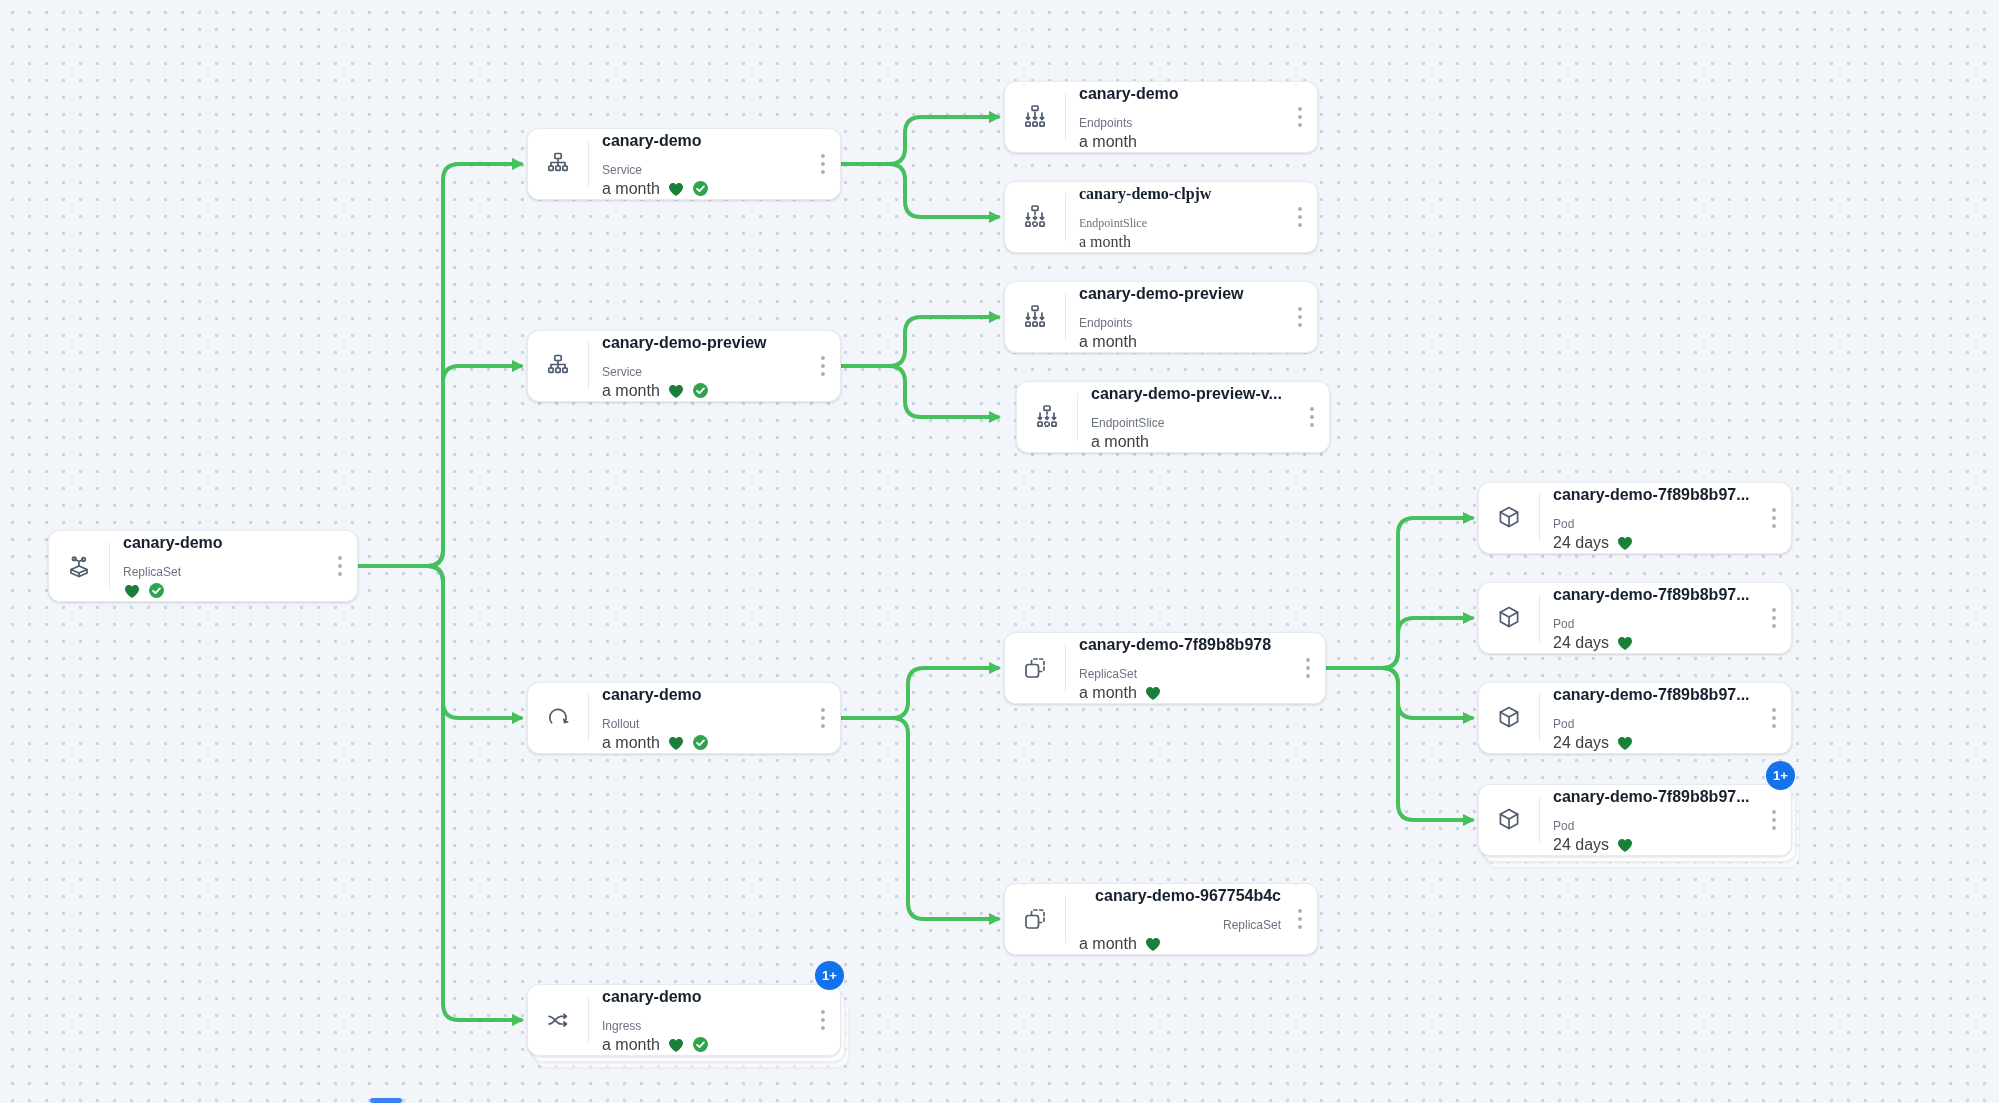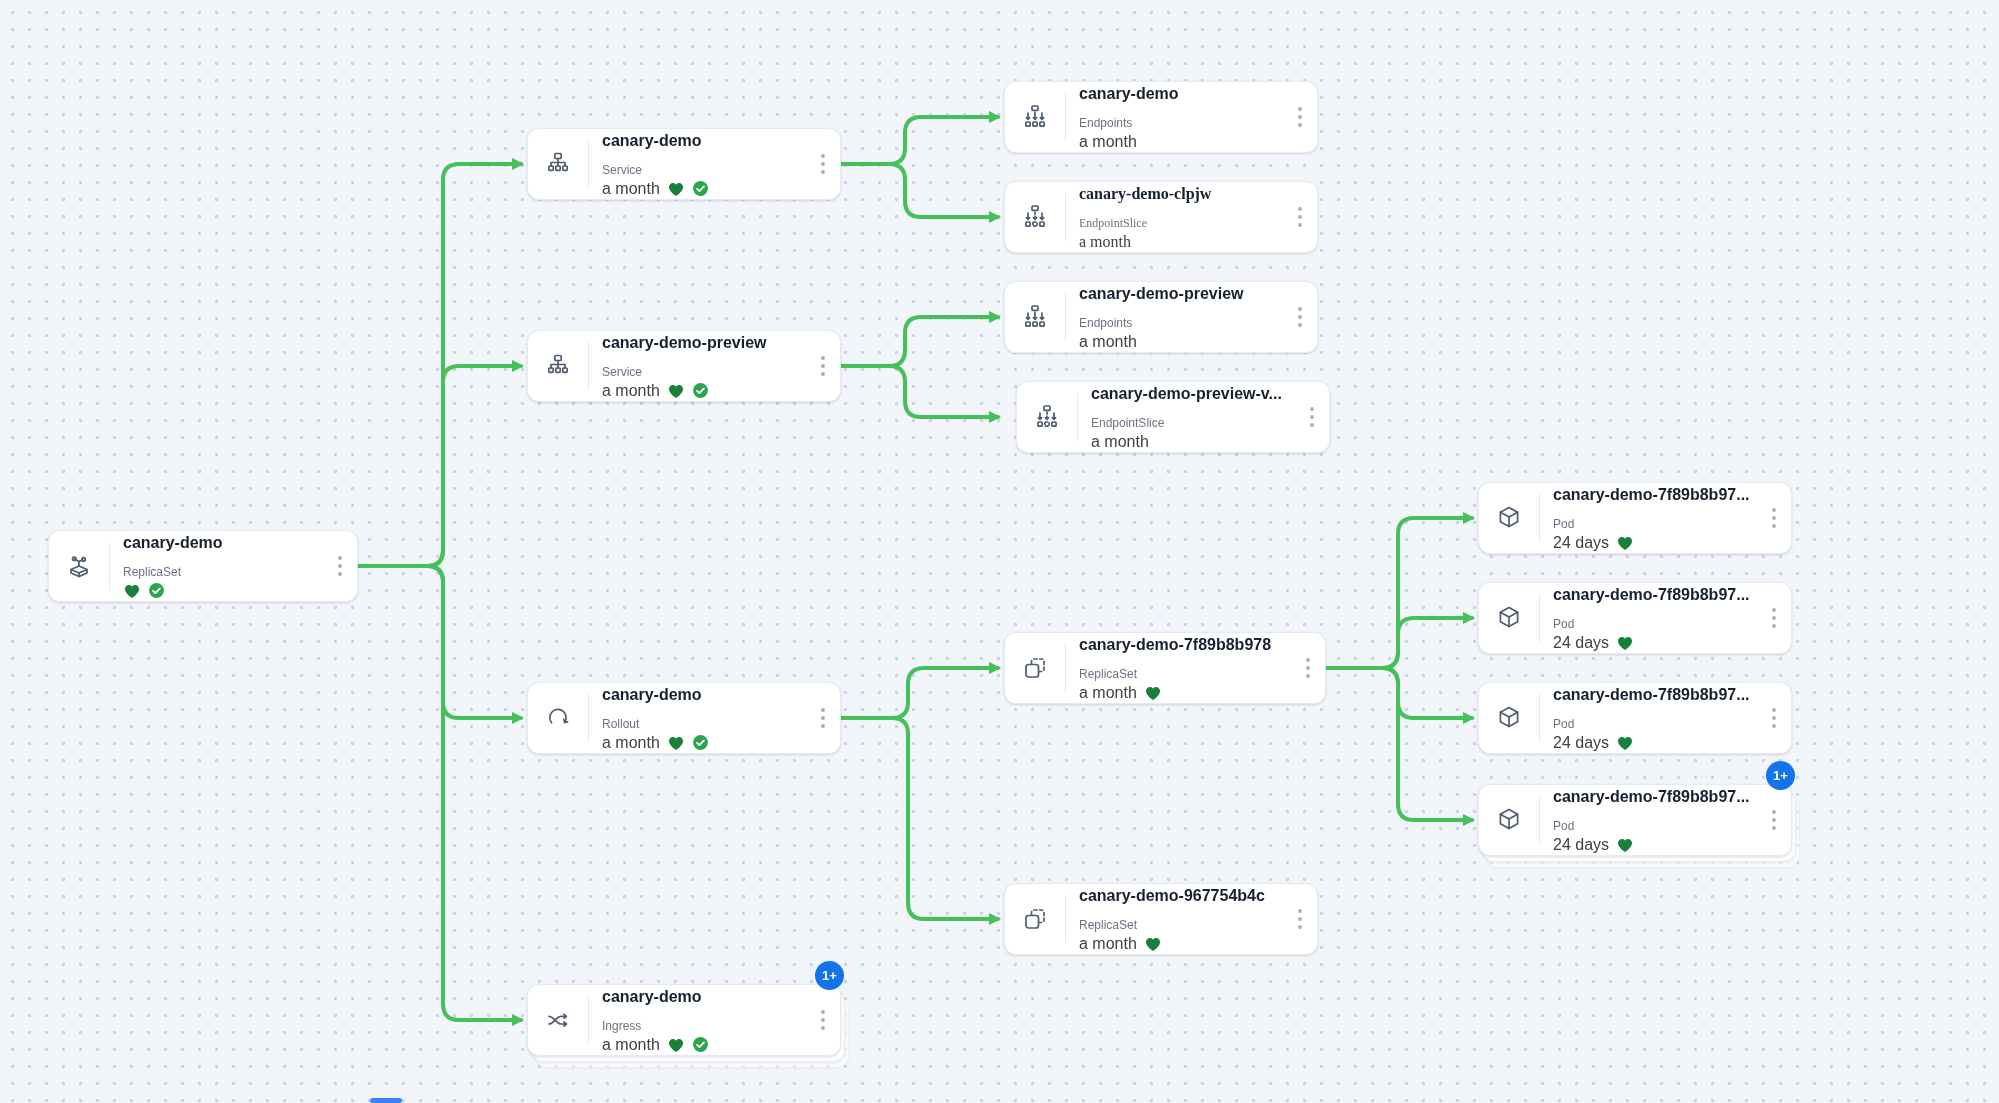--- a/index.html
+++ b/index.html
@@ -384,21 +384,21 @@
         </div>
     </div>
     <div class="menu">
         <svg width="6" height="24" viewBox="0 0 6 24" fill="#a3adbd">
   <circle cx="3" cy="4" r="1.9"></circle>
           <circle cx="3" cy="12" r="1.9"></circle>
           <circle cx="3" cy="20" r="1.9"></circle>
         </svg>
       </div>
     </div>
-    <div class="card" style="left: 1004px; top: 883px; width: 314px; height: 72px;">
+    <div class="card" style="left: 1004px; top: 883px; width: 314px; height: 72px; text-align: right;">
     <div class="icon-col">
         <svg width="32" height="32" viewBox="0 0 32 32" fill="none" stroke="#4f5b6e" stroke-width="1.7" stroke-linecap="round" stroke-linejoin="round">
       <rect stroke-dasharray="3 2.6" x="12.5" y="7" width="12.5" height="12.5" rx="2.6"></rect>
       <rect x="7" y="12.5" width="12.5" height="12.5" rx="2.6" fill="#ffffff"></rect>
         </svg>
       </div>
     <div class="divider"></div>
     <div class="text-col">
       <div class="title">canary-demo-967754b4c</div>
       <div class="kind">ReplicaSet</div>

